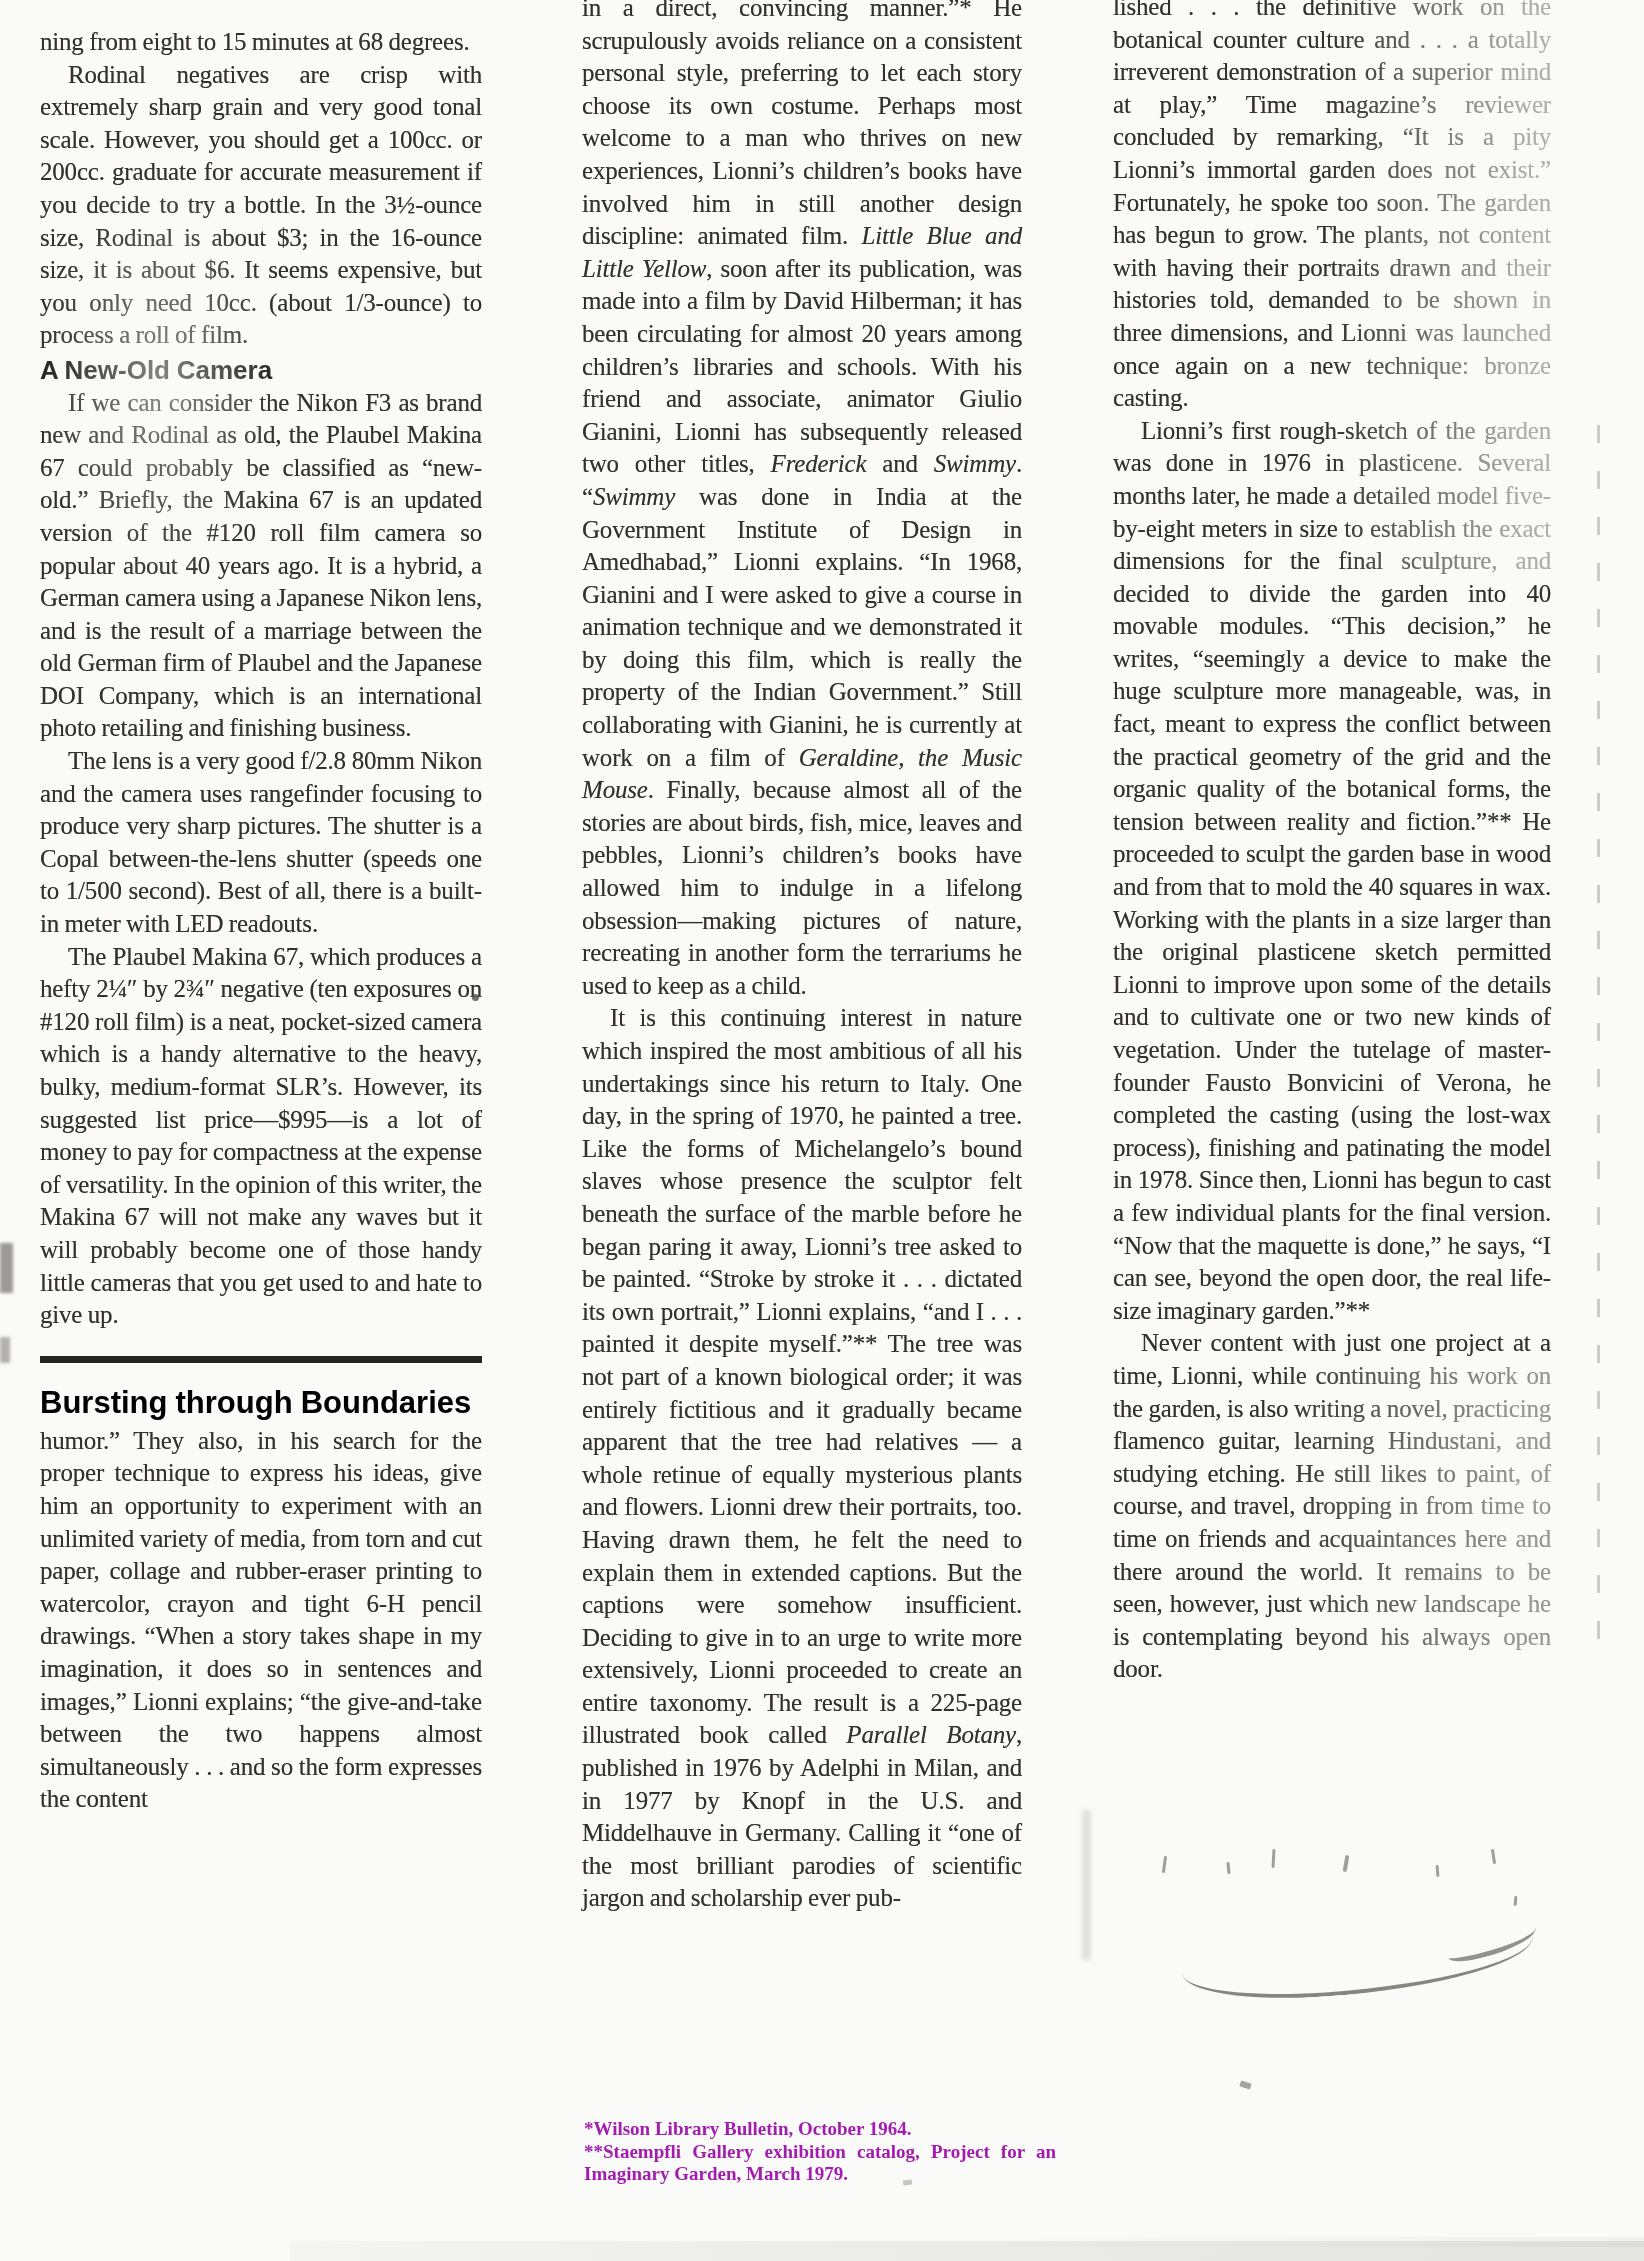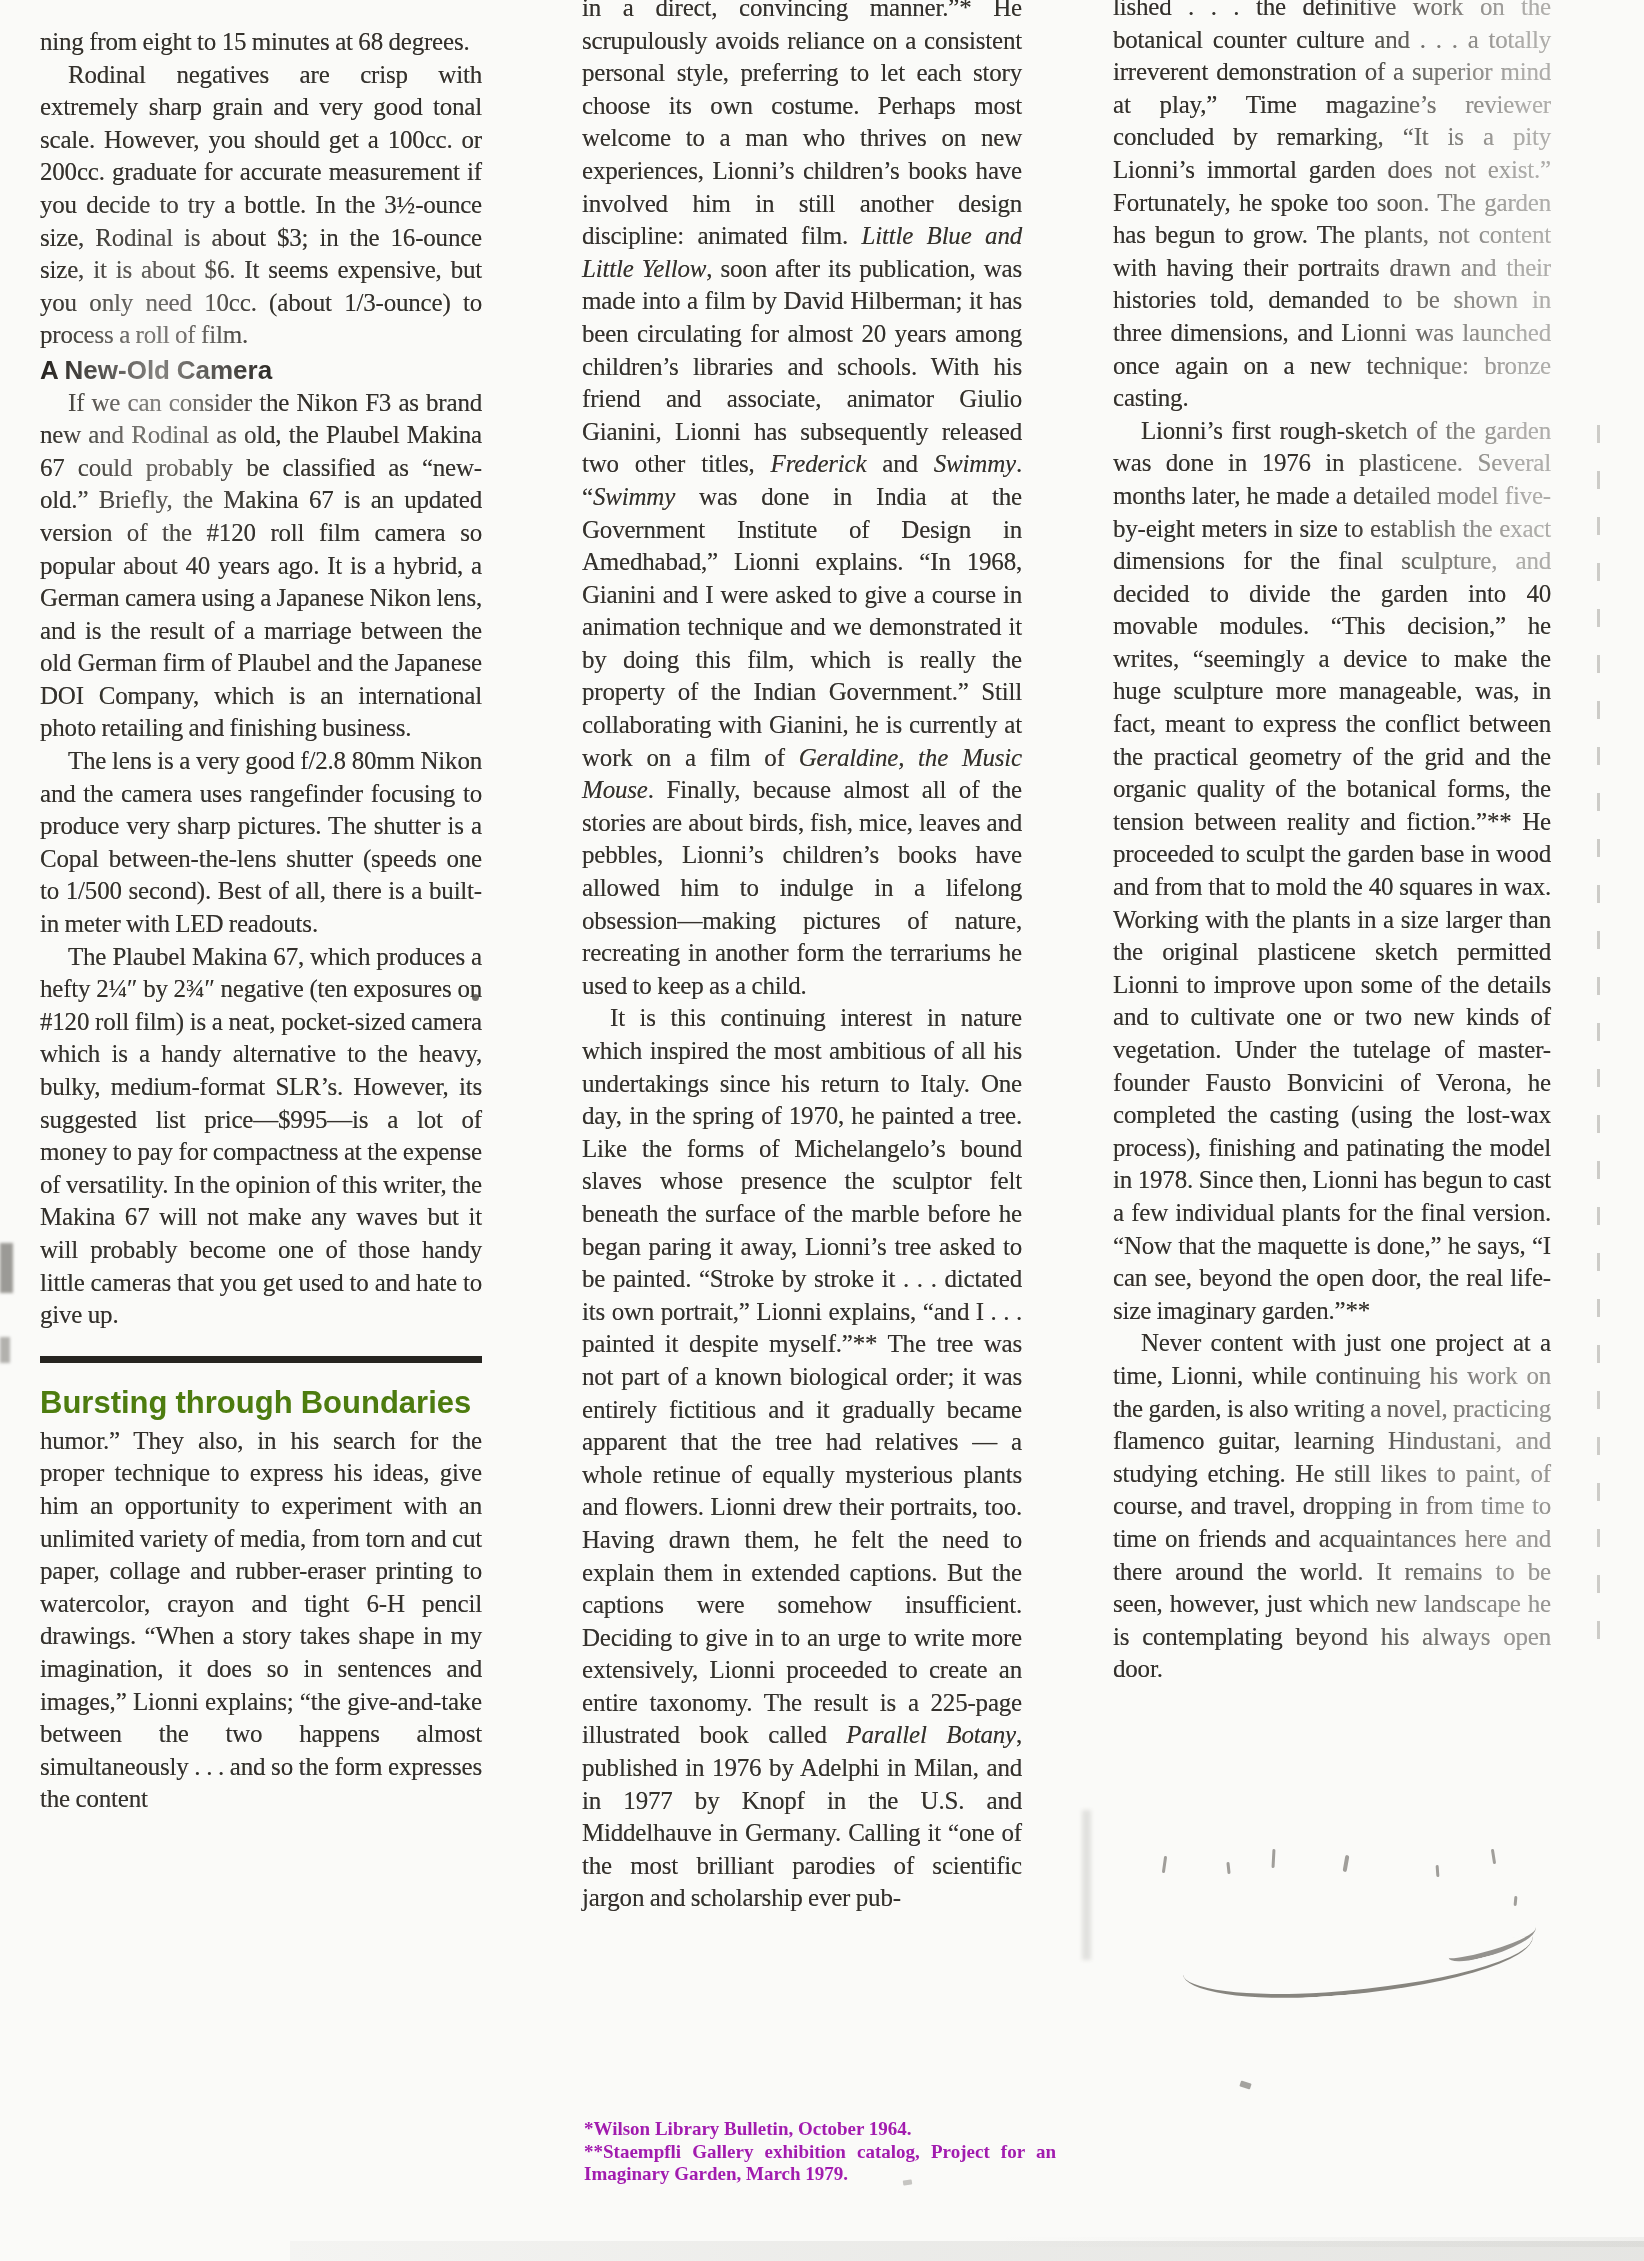--- a/index.html
+++ b/index.html
@@ -19,21 +19,21 @@
   .col p{margin:0;}
   p.para.indent{text-indent:28px;}
   h3.heading{
     font-family:"Liberation Sans",sans-serif;font-weight:bold;font-size:26px;
     line-height:32.6px;margin:2px 0 0;text-align:left;letter-spacing:0;
     text-shadow:none;color:#26231f;
   }
   h2.heading2{
     font-family:"Liberation Sans",sans-serif;font-weight:bold;font-size:31px;
     line-height:40px;margin:0 0 2px;text-align:left;letter-spacing:0;
-    text-shadow:none;color:#4d7c0f;
+    text-shadow:none;color:#000000;
   }
   p.byline{font-style:italic;font-size:23.5px;line-height:30px;text-indent:20px;}
   p.continued{font-style:italic;font-size:25.5px;line-height:34px;margin:0 0 26px;text-align:left;}
   .rule{height:7px;background:#262420;margin:24px 0 20px;}
   .footnotes{
     position:absolute;left:584px;top:2118px;width:472px;
     font-size:19px;line-height:22.5px;text-align:justify;color:#a21caf;font-weight:bold;
   }
   .footnotes p{margin:0;}
   

